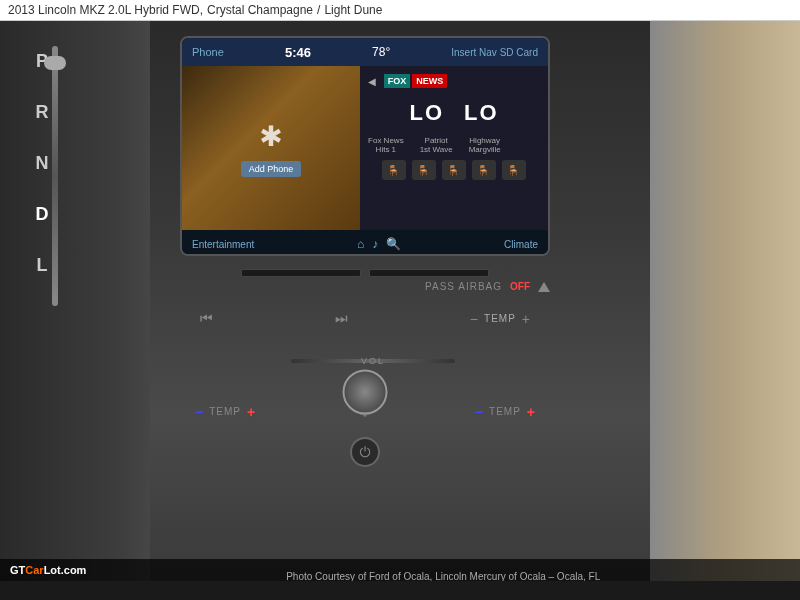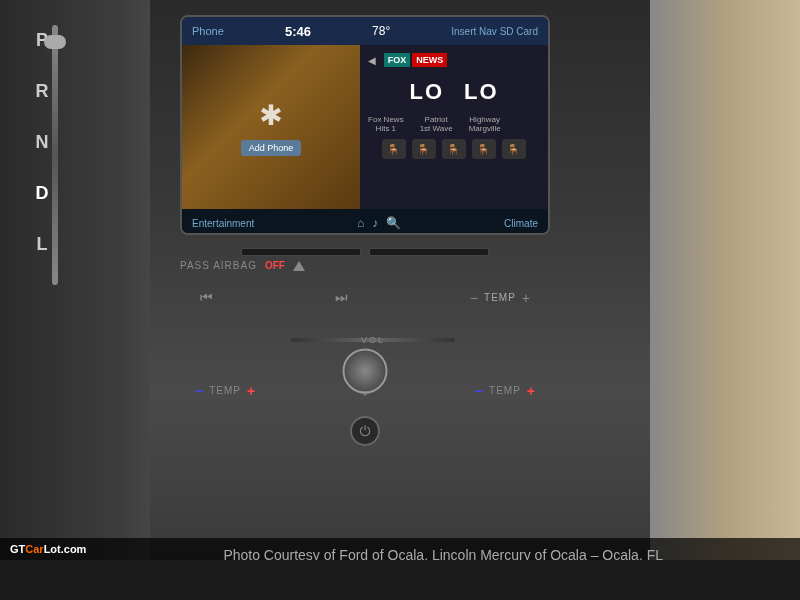--- a/index.html
+++ b/index.html
@@ -275,21 +275,21 @@
     .controls-area {
       position: absolute;
       top: 248px;
       left: 30px;
       width: 370px;
     }
 
     .airbag-row {
       display: flex;
       align-items: center;
-      justify-content: flex-start;
+      justify-content: flex-end;
       gap: 8px;
       margin-bottom: 12px;
     }
 
     .airbag-text {
       font-size: 10px;
       color: #888;
       letter-spacing: 1px;
     }
 
@@ -475,21 +475,21 @@
       font-size: 11px;
       font-weight: bold;
       color: #fff;
     }
 
     .gtcarlot-logo span {
       color: #ff6600;
     }
 
     .photo-credit {
-      font-size: 14px;
+      font-size: 10px;
       color: #aaa;
       flex: 1;
       margin-top: 12px;
     }
 
     
     .media-row {
       display: flex;
       gap: 8px;
       justify-content: center;
@@ -502,20 +502,26 @@
       background: #1a1a1a;
       border-radius: 2px;
       border: 1px solid #444;
     }
   </style>
 </head>
 <body>
 
 <div class="page-wrapper">
 
+  <div class="title-bar">
+    <span>2013 Lincoln MKZ 2.0L Hybrid FWD,</span>
+    <span>Crystal Champagne</span>
+    <span>/</span>
+    <span>Light Dune</span>
+  </div>
 
   <div class="car-area">
 
     <div class="left-panel">
       <div class="gear-labels">
         <div class="gear-label">P</div>
         <div class="gear-label">R</div>
         <div class="gear-label">N</div>
         <div class="gear-label active">D</div>
         <div class="gear-label">L</div>

